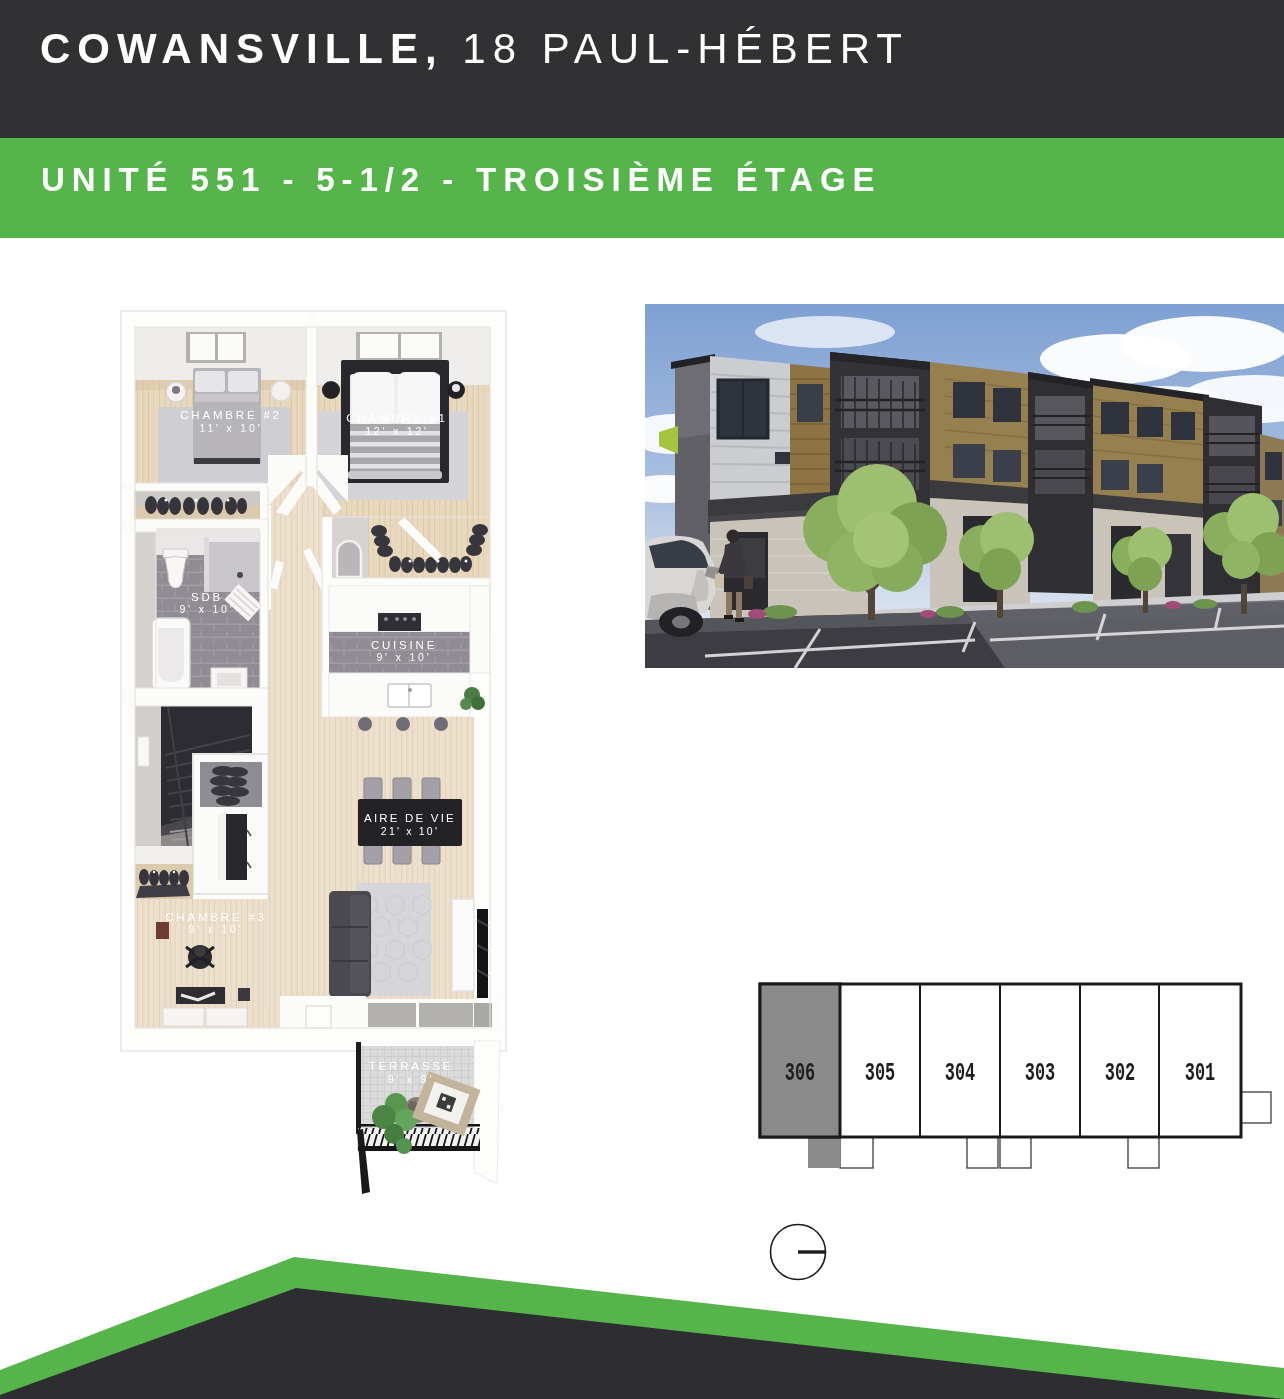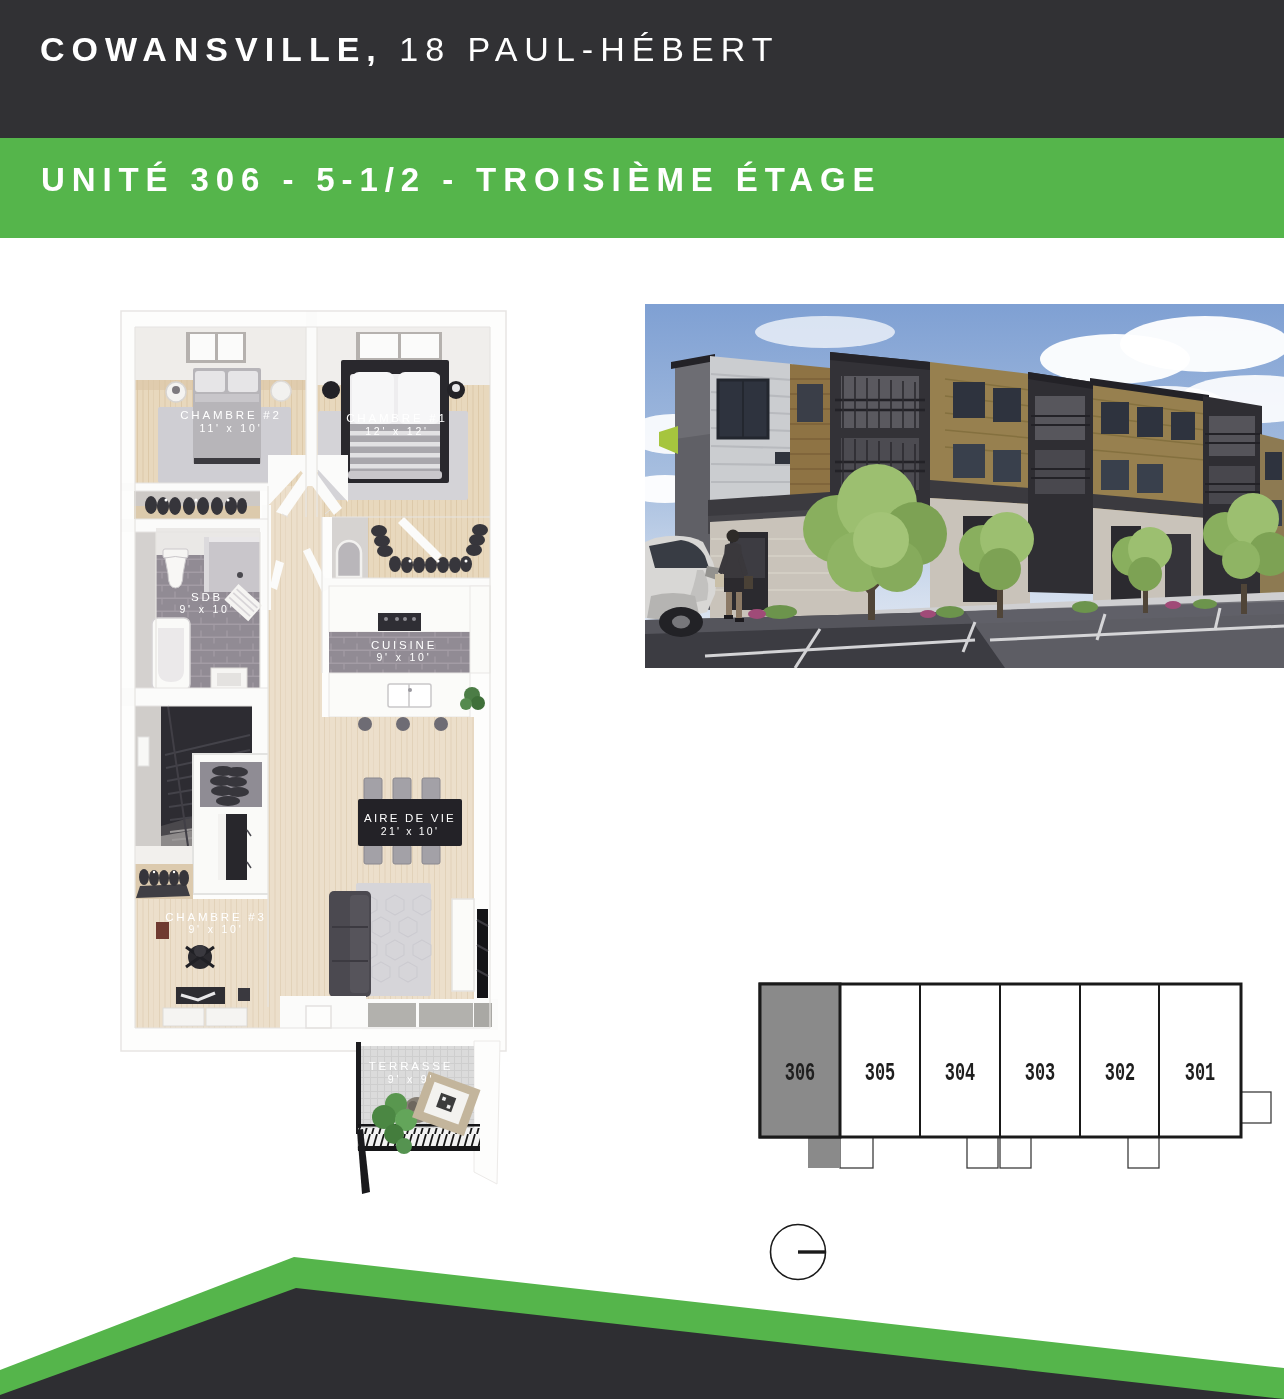--- a/index.html
+++ b/index.html
@@ -5,25 +5,25 @@
   html,body{margin:0;padding:0;}
   body{width:1284px;height:1399px;position:relative;background:#ffffff;overflow:hidden;
        font-family:"Liberation Sans", sans-serif;}
   .abs{position:absolute;}
 </style>
 </head>
 <body>
 
 <div class="abs" style="left:0;top:0;width:1284px;height:138px;background:#313134;"></div>
 
-<div class="abs" style="left:40px;top:28px;color:#ffffff;font-size:34px;line-height:42px;white-space:nowrap;letter-spacing:7px;"><b>COWANSVILLE,</b> <span style="font-weight:400;">18 PAUL-HÉBERT</span></div>
+<div class="abs" style="left:40px;top:28px;color:#ffffff;font-size:42px;line-height:42px;white-space:nowrap;letter-spacing:7px;"><b>COWANSVILLE,</b> <span style="font-weight:400;">18 PAUL-HÉBERT</span></div>
 
 <div class="abs" style="left:0;top:138px;width:1284px;height:100px;background:#55b54b;"></div>
 
-<div class="abs" style="left:41px;top:163px;color:#ffffff;font-size:33px;line-height:34px;font-weight:700;letter-spacing:6.9px;white-space:nowrap;">UNITÉ 306 - 5-1/2 - TROISIÈME ÉTAGE</div>
+<div class="abs" style="left:41px;top:163px;color:#ffffff;font-size:33px;line-height:34px;font-weight:700;letter-spacing:6.9px;white-space:nowrap;">UNITÉ 551 - 5-1/2 - TROISIÈME ÉTAGE</div>
 
 <div class="abs" style="left:0;top:0;width:1284px;height:1046px;" id="planbox">
 <svg width="1284" height="1399" viewBox="0 0 1284 1399" xmlns="http://www.w3.org/2000/svg">
   <defs>
     <pattern id="tile" width="26" height="13" patternUnits="userSpaceOnUse">
       <rect width="26" height="13" fill="#918b94"></rect>
       <path d="M0,0.5 H26 M0,13 H26 M6,0 V6.5 M19,6.5 V13" stroke="#a39ca5" stroke-width="1.2" fill="none"></path>
     </pattern>
     <pattern id="wood" width="22" height="40" patternUnits="userSpaceOnUse">
       <rect width="22" height="40" fill="#e8d8bd"></rect>

